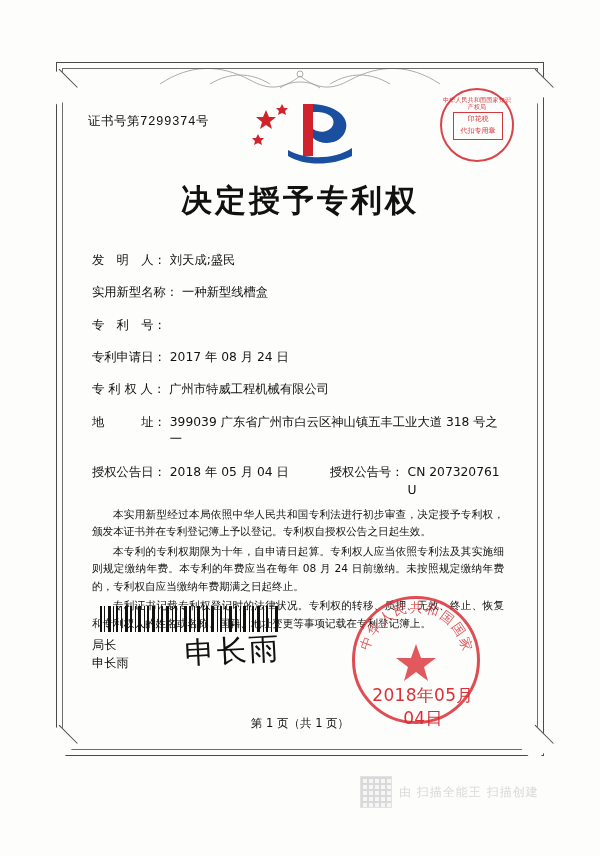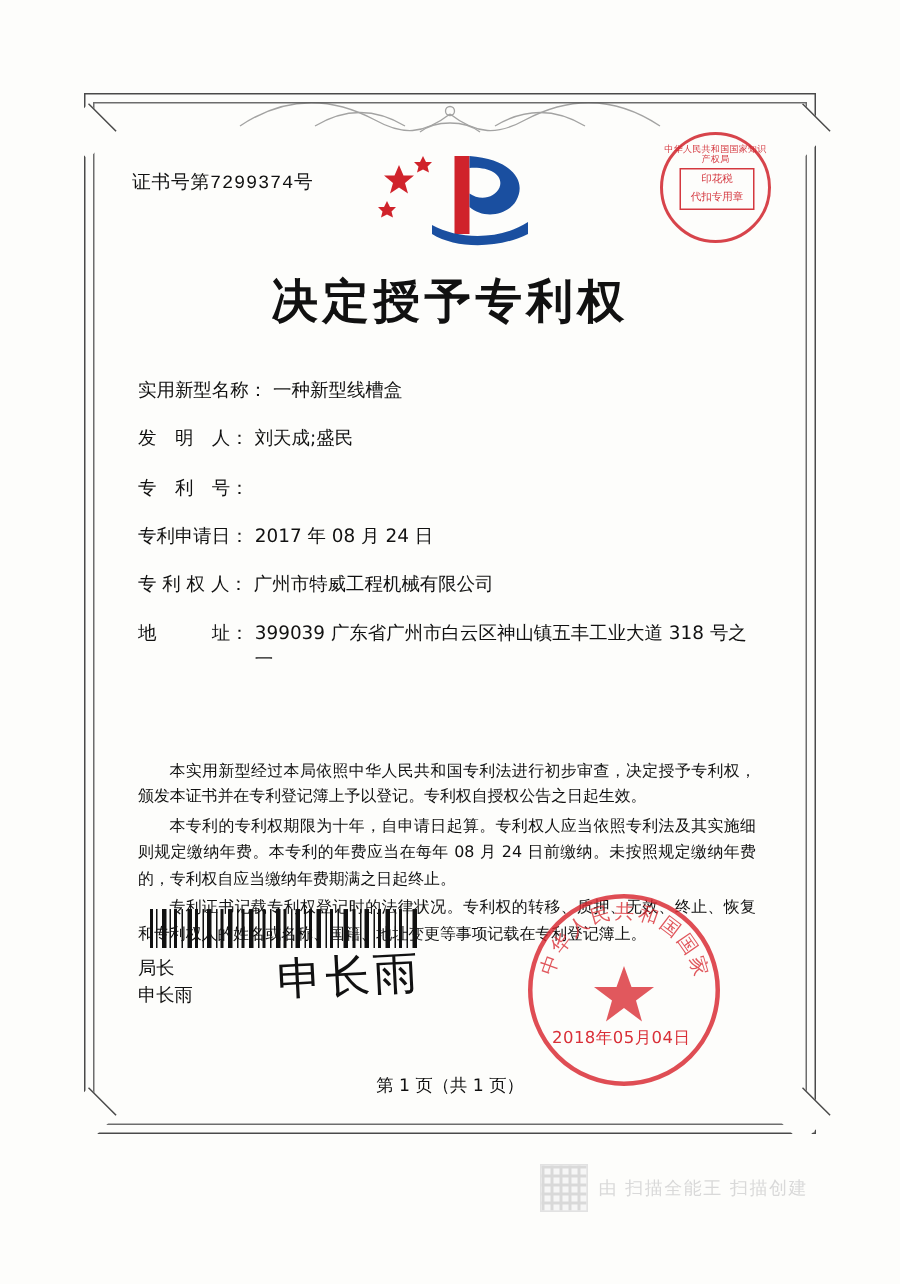--- a/index.html
+++ b/index.html
@@ -235,21 +235,22 @@
     position: absolute;
     inset: 0;
     color: #d8262e;
     opacity: .85;
   }
   .seal-date {
     position: absolute;
     left: 368px;
     top: 684px;
     width: 110px;
-    font-size: 11px;
+    text-align: center;
+    font-size: 17px;
     color: #d8262e;
     opacity: .95;
     letter-spacing: .3px;
   }
 
   
   .page-no {
     position: absolute;
     left: 0; right: 0;
     top: 716px;
@@ -329,48 +330,54 @@
         <path d="M40 52 C58 62, 86 62, 104 50 L104 58 C84 68, 56 68, 40 58 Z" fill="#1a4fa0"></path>
       </g>
     </svg>
   </div>
 
   <div class="title">决定授予专利权</div>
 
   <div class="fields">
 
     <div class="frow">
+      <span class="flabel">发　明　人：</span>
+      <span class="fvalue">刘天成;盛民</span>
+    </div>
+
+    <div class="frow">
       <span class="flabel">实用新型名称：</span>
       <span class="fvalue">一种新型线槽盒</span>
     </div>
 
     <div class="frow">
-      <span class="flabel">发　明　人：</span>
-      <span class="fvalue">刘天成;盛民</span>
-    </div>
-
-    <div class="frow">
       <span class="flabel">专　利　号：</span>
     </div>
 
     <div class="frow">
       <span class="flabel">专利申请日：</span>
       <span class="fvalue">2017 年 08 月 24 日</span>
     </div>
 
     <div class="frow">
       <span class="flabel">专 利 权 人：</span>
       <span class="fvalue">广州市特威工程机械有限公司</span>
     </div>
 
     <div class="frow">
       <span class="flabel">地　　　址：</span>
       <span class="fvalue">399039 广东省广州市白云区神山镇五丰工业大道 318 号之一</span>
     </div>
 
+    <div class="frow two">
+      <span class="flabel">授权公告日：</span>
+      <span class="fvalue1">2018 年 05 月 04 日</span>
+      <span class="flabel2">授权公告号：</span>
+      <span class="fvalue2">CN 207320761 U</span>
+    </div>
 
   </div>
 
   <div class="body-text">
     <p>本实用新型经过本局依照中华人民共和国专利法进行初步审查，决定授予专利权，颁发本证书并在专利登记簿上予以登记。专利权自授权公告之日起生效。</p>
     <p>本专利的专利权期限为十年，自申请日起算。专利权人应当依照专利法及其实施细则规定缴纳年费。本专利的年费应当在每年 08 月 24 日前缴纳。未按照规定缴纳年费的，专利权自应当缴纳年费期满之日起终止。</p>
     <p>专利证书记载专利权登记时的法律状况。专利权的转移、质押、无效、终止、恢复和专利权人的姓名或名称、国籍、地址变更等事项记载在专利登记簿上。</p>
   </div>
 
   <div class="barcode">

